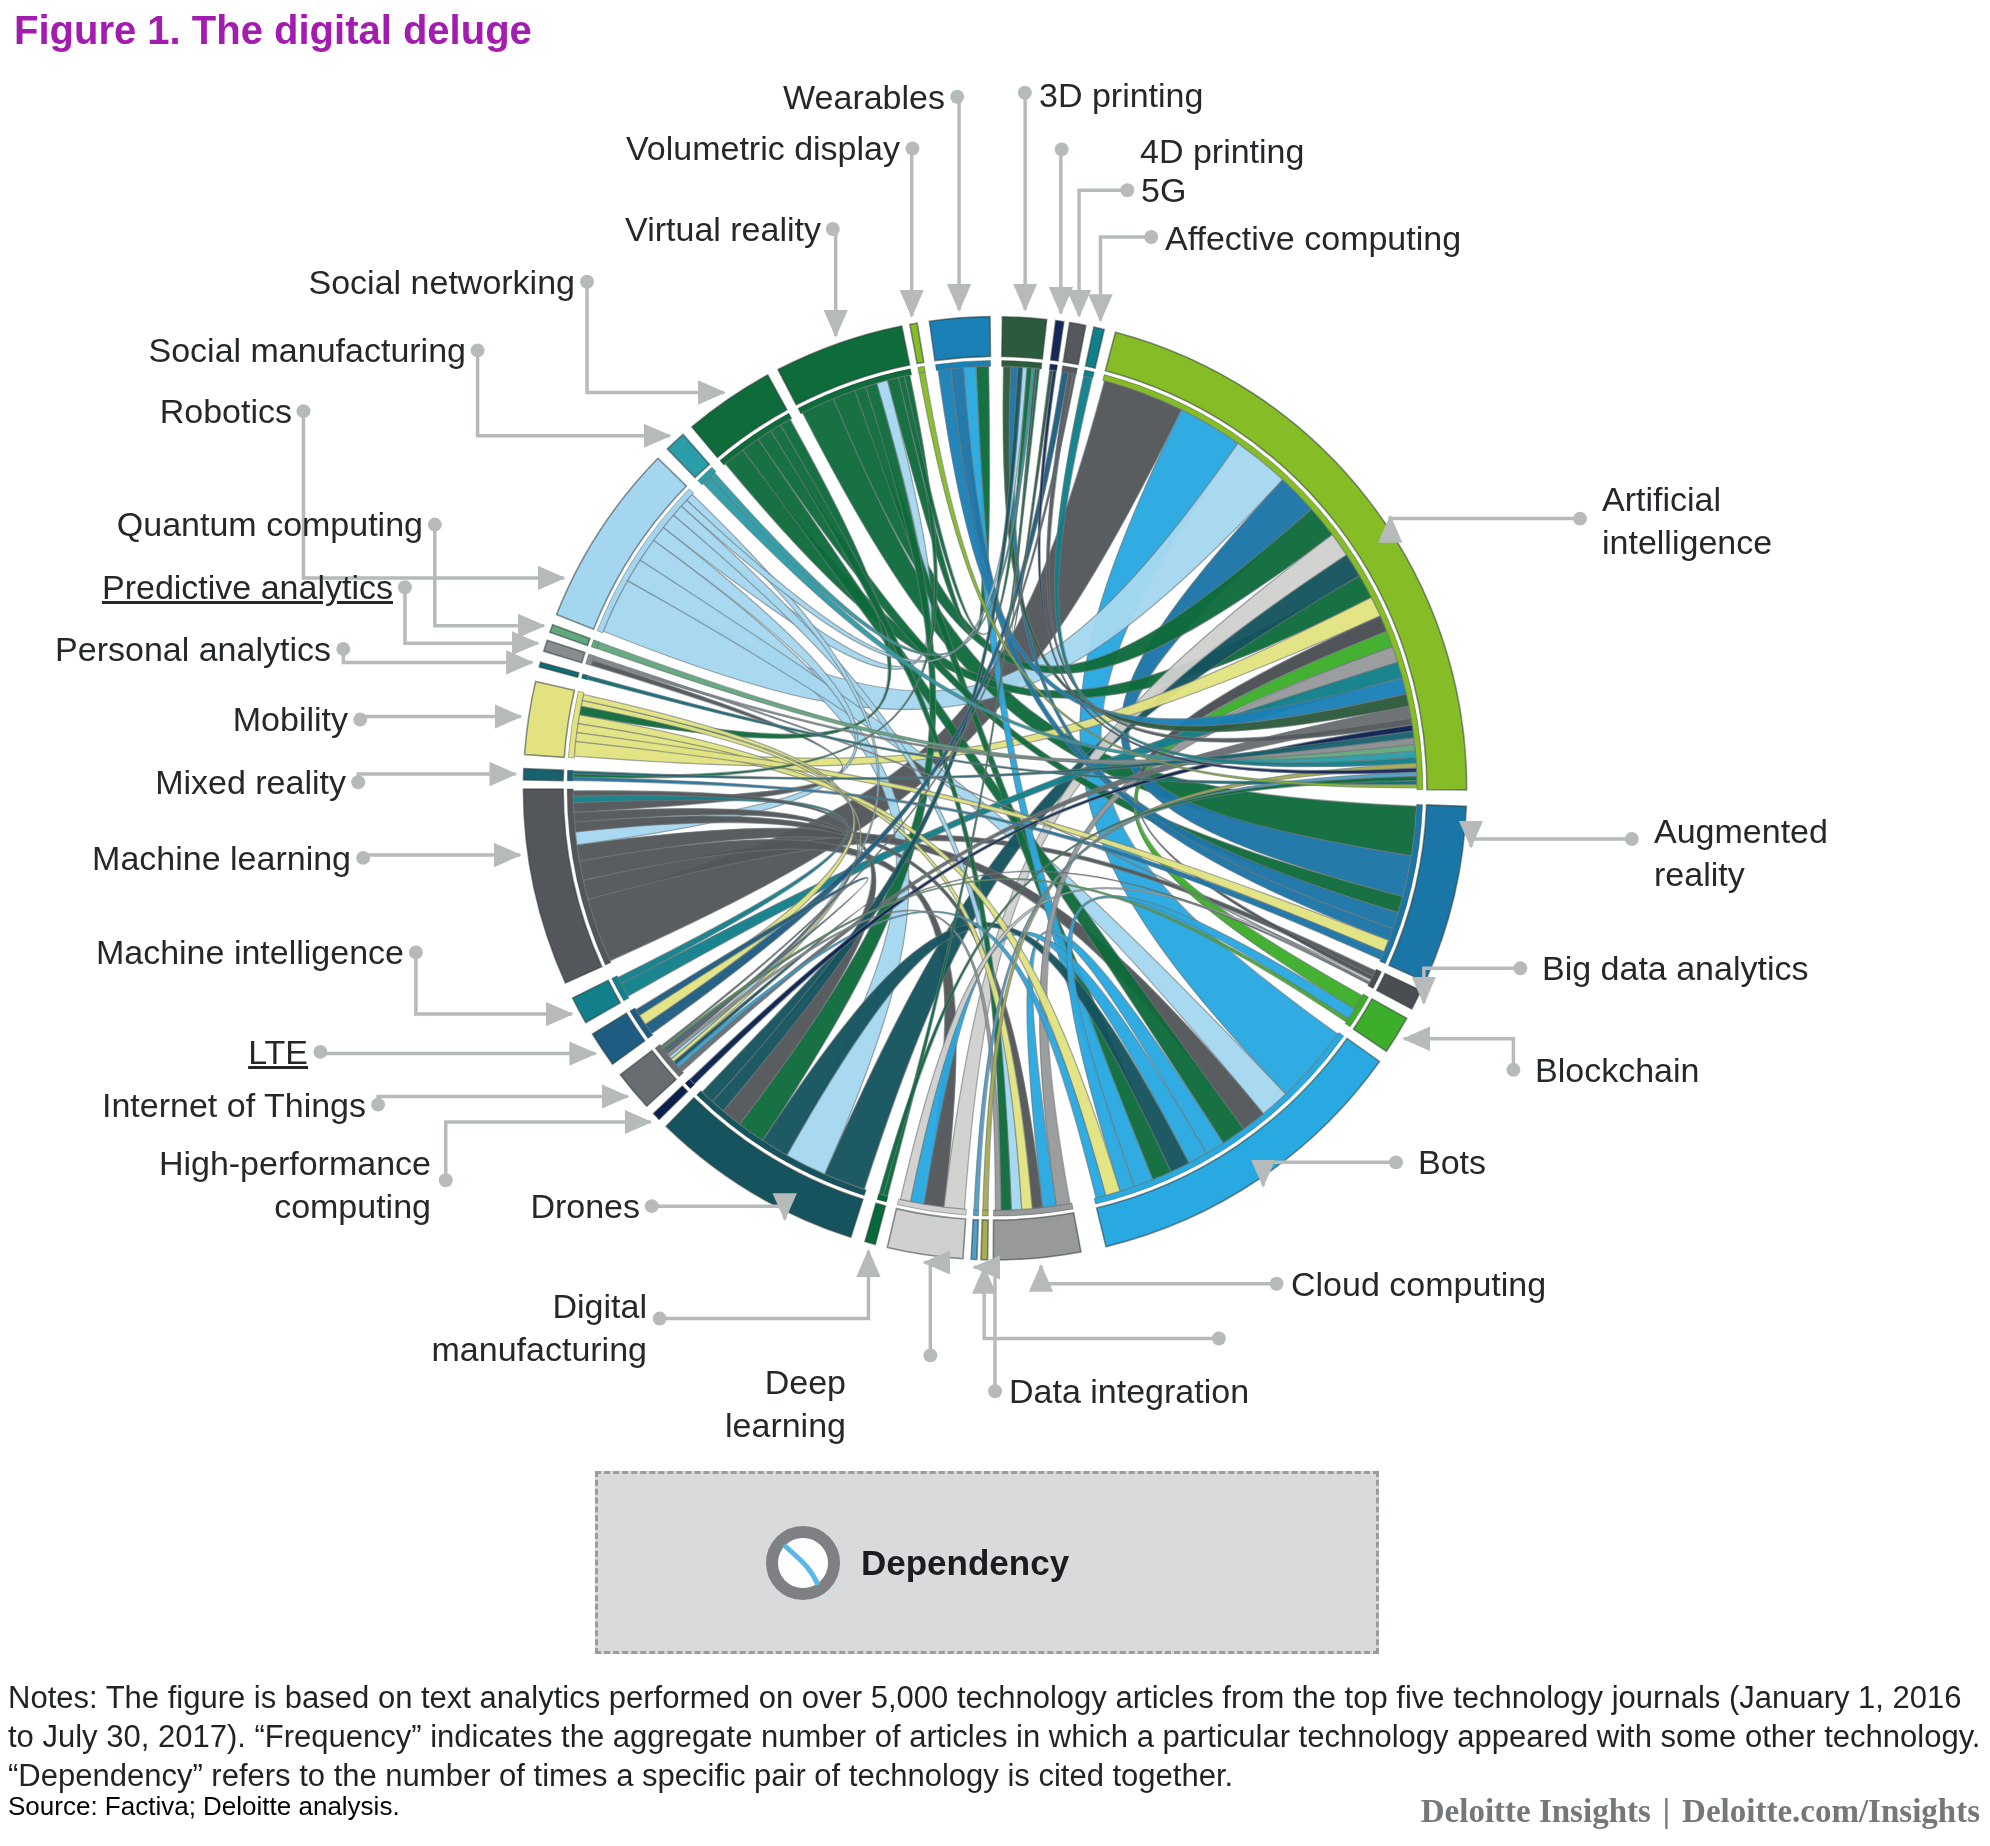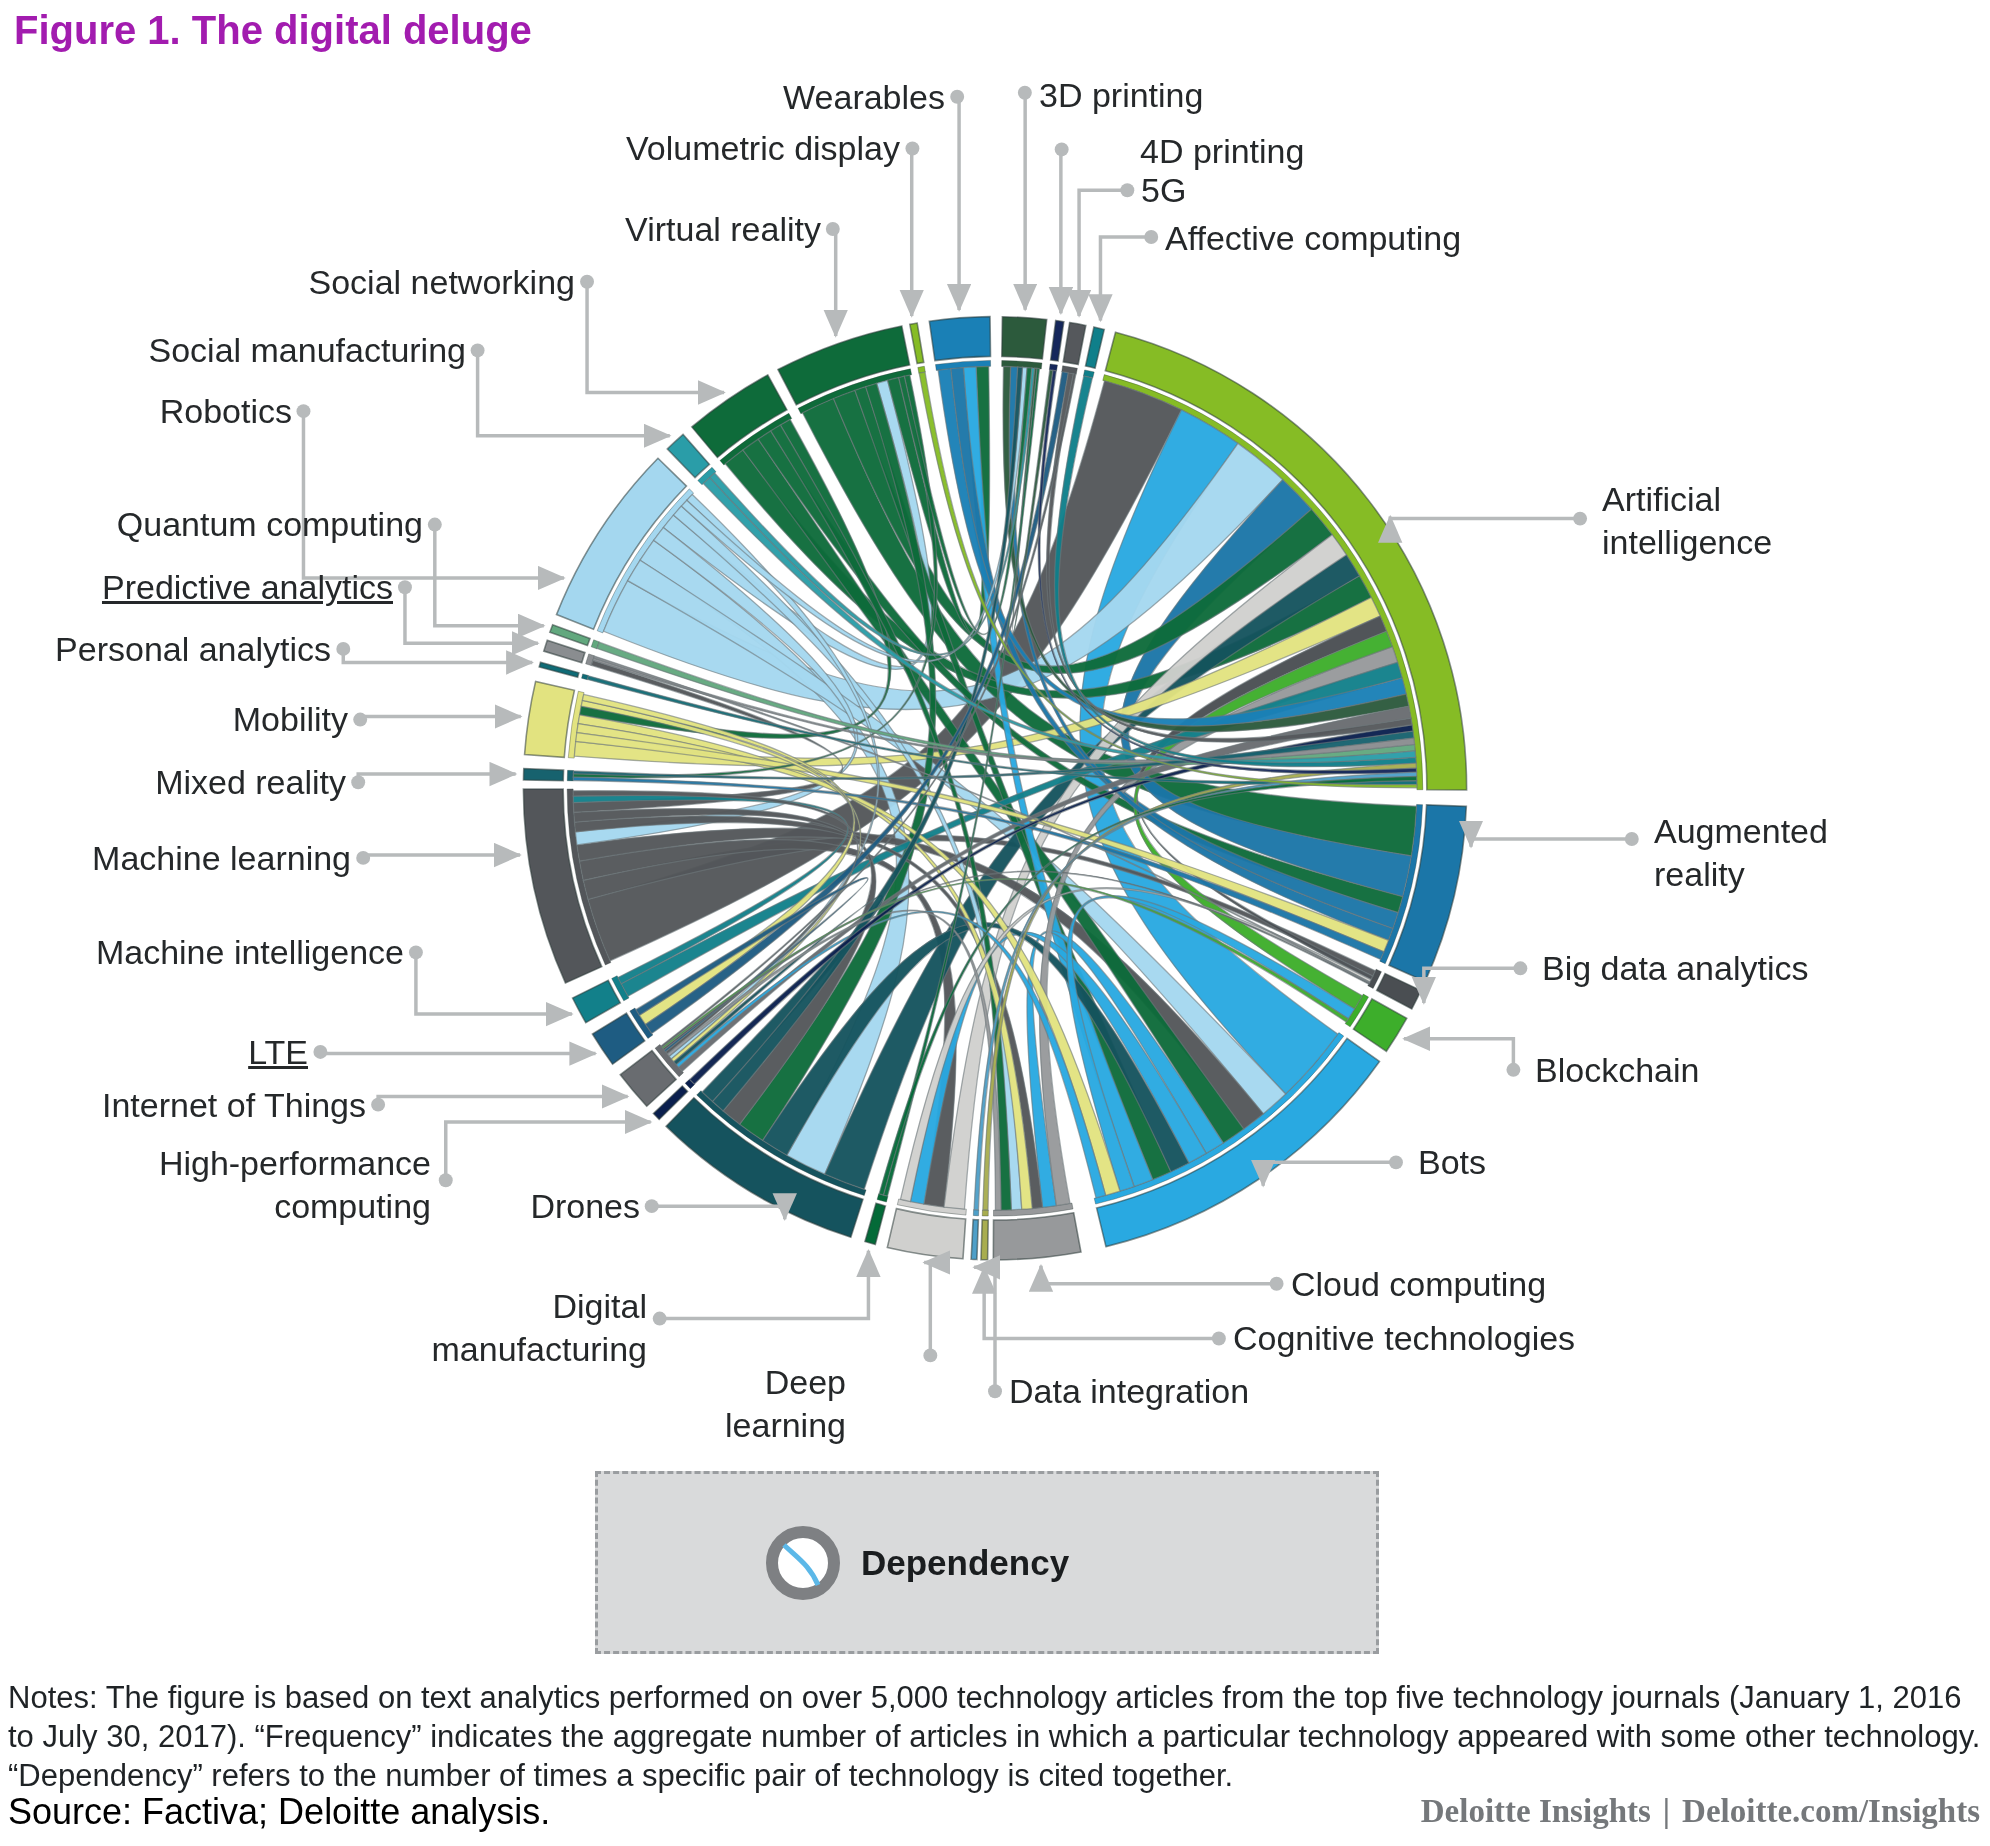--- a/index.html
+++ b/index.html
@@ -7,21 +7,21 @@
         font-family:"Liberation Sans", sans-serif;}
   .title{position:absolute;left:14px;top:8px;font-size:40px;font-weight:bold;color:#a21caf;}
   #chord-svg{position:absolute;left:0;top:0;}
   #labels{position:absolute;left:0;top:0;width:1990px;height:1473px;pointer-events:none;}
   .tech-label{position:absolute;font-size:34px;line-height:43px;color:#25282A;white-space:nowrap;}
   .legend{position:absolute;left:595px;top:1471px;width:778px;height:177px;background:#D9DADB;
           border:3px dashed #9A9DA0;display:flex;align-items:center;}
   .legend-item{display:flex;align-items:center;}
   .legend-item span{font-size:35px;font-weight:bold;color:#1A1D1F;margin-left:14px;}
   .notes{position:absolute;left:8px;top:1678px;width:1974px;font-size:31px;line-height:39px;color:#1F2326;}
-  .source{position:absolute;left:8px;top:1791px;font-size:36px;color:#000;}
+  .source{position:absolute;left:8px;top:1791px;font-size:26px;color:#000;}
   .footer-brand{position:absolute;right:10px;top:1793px;font-size:33px;font-weight:bold;color:#75787B;font-family:Liberation Serif, serif;}
   .footer-brand .sep{margin:0 12px;color:#75787B;}
 </style>
 </head>
 <body>
 
 <div class="page">
   <div class="title">Figure 1. The digital deluge</div>
 
   <svg id="chord-svg" width="1990" height="1473" viewBox="0 0 2000 1480">
@@ -250,23 +250,20 @@
       </div>
       <div class="tech-label" style="top: 1049px; text-align: left; left: 1535px;">
         <div>Blockchain</div>
       </div>
       <div class="tech-label" style="top: 1141px; text-align: left; left: 1418px;">
         <div>Bots</div>
       </div>
       <div class="tech-label" style="top: 1263px; text-align: left; left: 1291px;">
         <div>Cloud computing</div>
       </div>
-      <div class="tech-label" style="top: 1317px; text-align: left; left: 1233px;">
-        <div>Cognitive technologies</div>
-      </div>
       <div class="tech-label" style="top: 1370px; text-align: left; left: 1009px;">
         <div>Data integration</div>
       </div>
       <div class="tech-label" style="top: 1361px; text-align: right; right: 1144px;">
         <div>Deep</div>
         <div>learning</div>
       </div>
       <div class="tech-label" style="top: 1285px; text-align: right; right: 1343px;">
         <div>Digital</div>
         <div>manufacturing</div>

